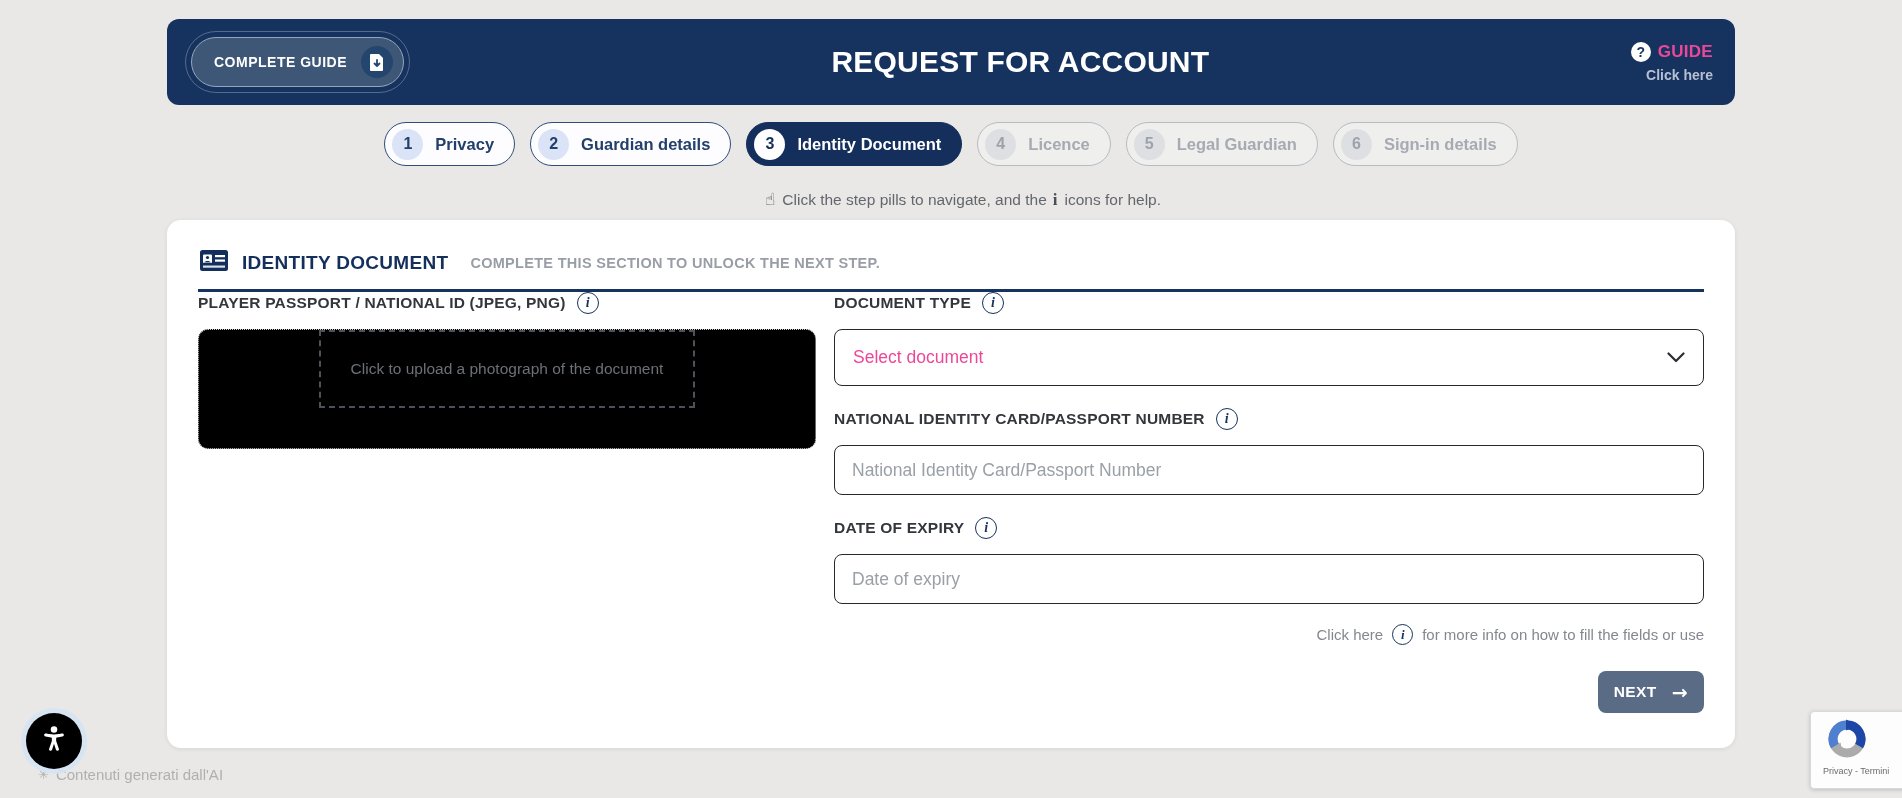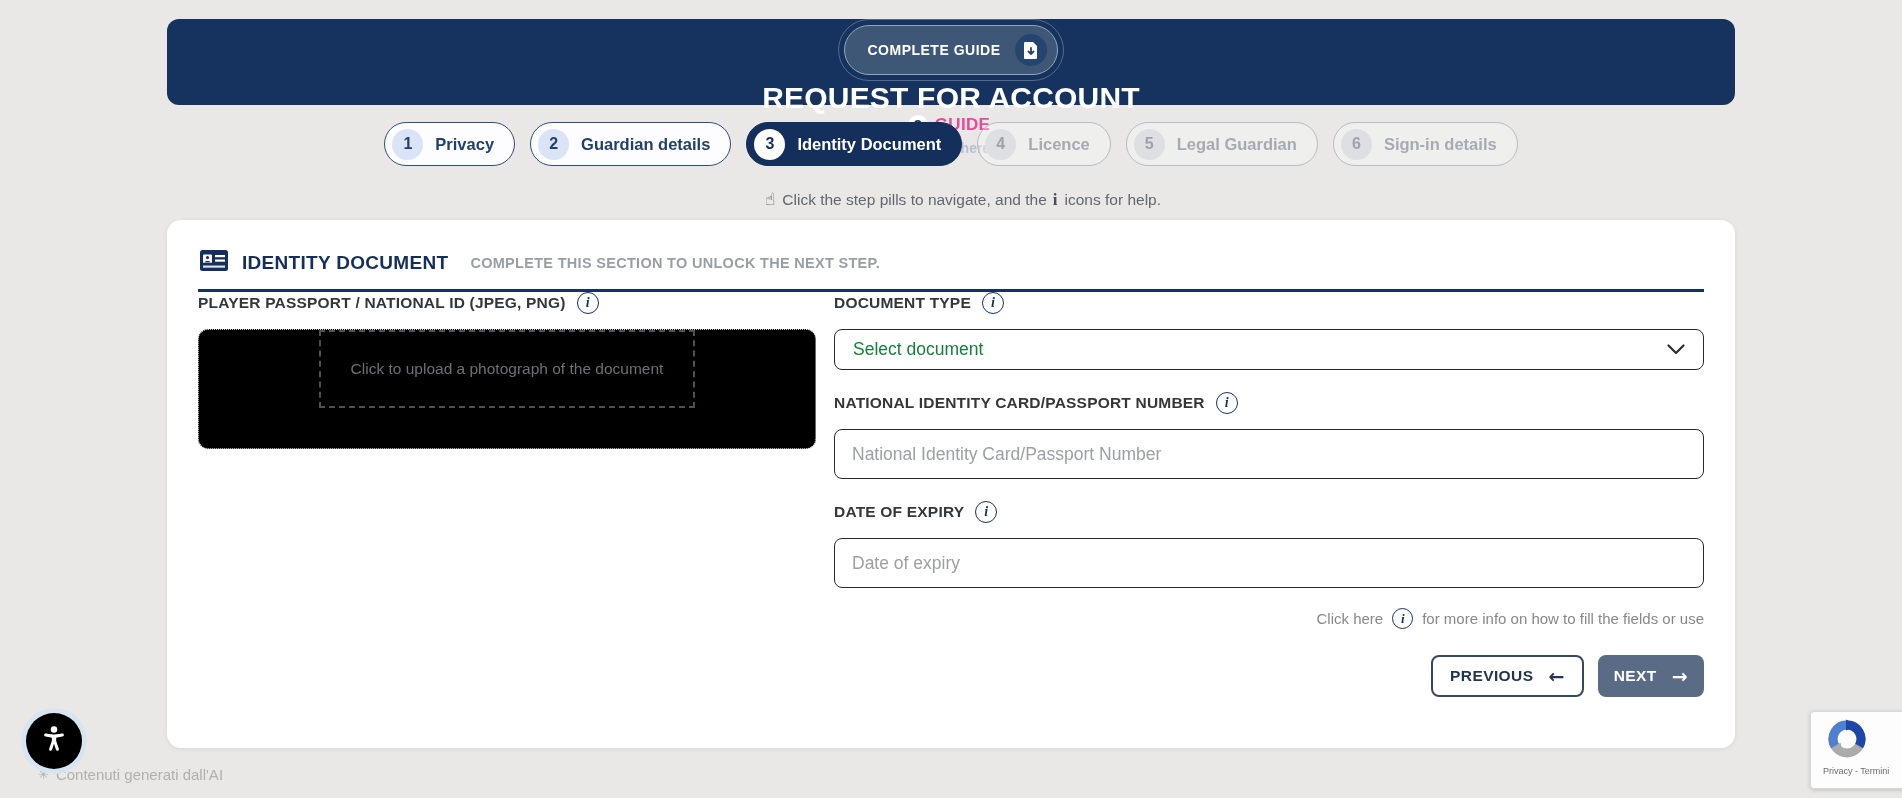--- a/index.html
+++ b/index.html
@@ -2,21 +2,21 @@
 <html><head>
 <meta charset="utf-8">
 <style>
   * { margin:0; padding:0; box-sizing:border-box; }
   html,body { width:1902px; height:798px; }
   body { font-family:"Liberation Sans", sans-serif; background:#e9e8e6; }
   .page { position:relative; width:1902px; height:798px; background:#e9e8e6; overflow:hidden; }
 
   
   .topbar { position:absolute; left:167px; top:19px; width:1568px; height:86px;
-            background:#16325f; border-radius:12px; display:flex; align-items:center; padding:0 18px;flex-direction:column; }
+            background:#16325f; border-radius:12px; display:flex; align-items:center; padding:0 18px; }
   .guide-btn-wrap { border:1px solid rgba(255,255,255,.28); border-radius:999px; padding:5px; flex:none; }
   .guide-btn { display:flex; align-items:center; gap:14px; background:#3e5776; border:1px solid #93a6bd;
                border-radius:999px; padding:8px 10px 8px 22px; color:#fff; font-weight:700; font-size:14px;
                letter-spacing:.5px; cursor:pointer; font-family:inherit; }
   .doc-circle { width:32px; height:32px; border-radius:50%; background:#24456e; display:flex;
                 align-items:center; justify-content:center; }
   .topbar-title { flex:1; text-align:center; color:#fff; font-size:30px; font-weight:700; letter-spacing:.2px; }
   .guide-right { flex:none; display:flex; flex-direction:column; align-items:flex-end; gap:5px; margin-right:4px; cursor:pointer; }
   .guide-row { display:flex; align-items:center; gap:7px; }
   .q-ic { width:20px; height:20px; border-radius:50%; background:#fff; color:#16325f; font-weight:700;
@@ -57,22 +57,22 @@
   .info-ic { width:22px; height:22px; border:1.7px solid #16325f; border-radius:50%; display:inline-flex;
              align-items:center; justify-content:center; font-family:"Liberation Serif", serif;
              font-style:italic; font-weight:700; font-size:14px; color:#16325f; cursor:pointer; flex:none;
              background:#fff; line-height:1; }
 
   .dropzone-outer { height:120px; background:#000000; border:1px dotted #ced1d7; border-radius:10px;
                     display:flex; align-items:flex-start; justify-content:center; cursor:pointer; }
   .dropzone-inner { width:376px; height:78px; border:2px dashed #4d525a; display:flex; align-items:center;
                     justify-content:center; color:#6c7077; font-size:15.5px; text-align:center; }
 
-  .select { height:41px; border:1.4px solid #26292e; border-radius:8px; display:flex; align-items:center;
-            justify-content:space-between; padding:12px 18px; font-size:17.5px; color:#15803d; margin-bottom:22px;
+  .select { height:57px; border:1.4px solid #26292e; border-radius:8px; display:flex; align-items:center;
+            justify-content:space-between; padding:12px 18px; font-size:17.5px; color:#ec4899; margin-bottom:22px;
             cursor:pointer; background:#fff; }
   .tinput { width:100%; height:50px; border:1.4px solid #26292e; border-radius:8px; padding:0 17px;
             font-size:17.5px; color:#202124; margin-bottom:22px; background:#fff; font-family:inherit; }
   .tinput::placeholder { color:#9aa0a6; }
 
   .note { display:flex; justify-content:flex-end; align-items:center; gap:9px; font-size:15px; color:#84888e;
           margin-top:-2px; }
   .note .info-ic { width:21px; height:21px; font-size:13px; }
   .note-link { cursor:pointer; }
 
@@ -215,24 +215,20 @@
 
         <div class="note">
           <span class="note-link">Click here</span>
           <span class="info-ic">i</span>
           <span>for more info on how to fill the fields or use</span>
         </div>
       </div>
     </div>
 
     <div class="btn-row">
-      <button class="btn-prev">
-        <span>PREVIOUS</span>
-        <span class="arr">←</span>
-      </button>
       <button class="btn-next">
         <span>NEXT</span>
         <span class="arr">→</span>
       </button>
     </div>
   </main>
 
   <button class="a11y">
     <span>
       <svg width="34" height="34" viewBox="0 0 24 24" fill="#ffffff">

